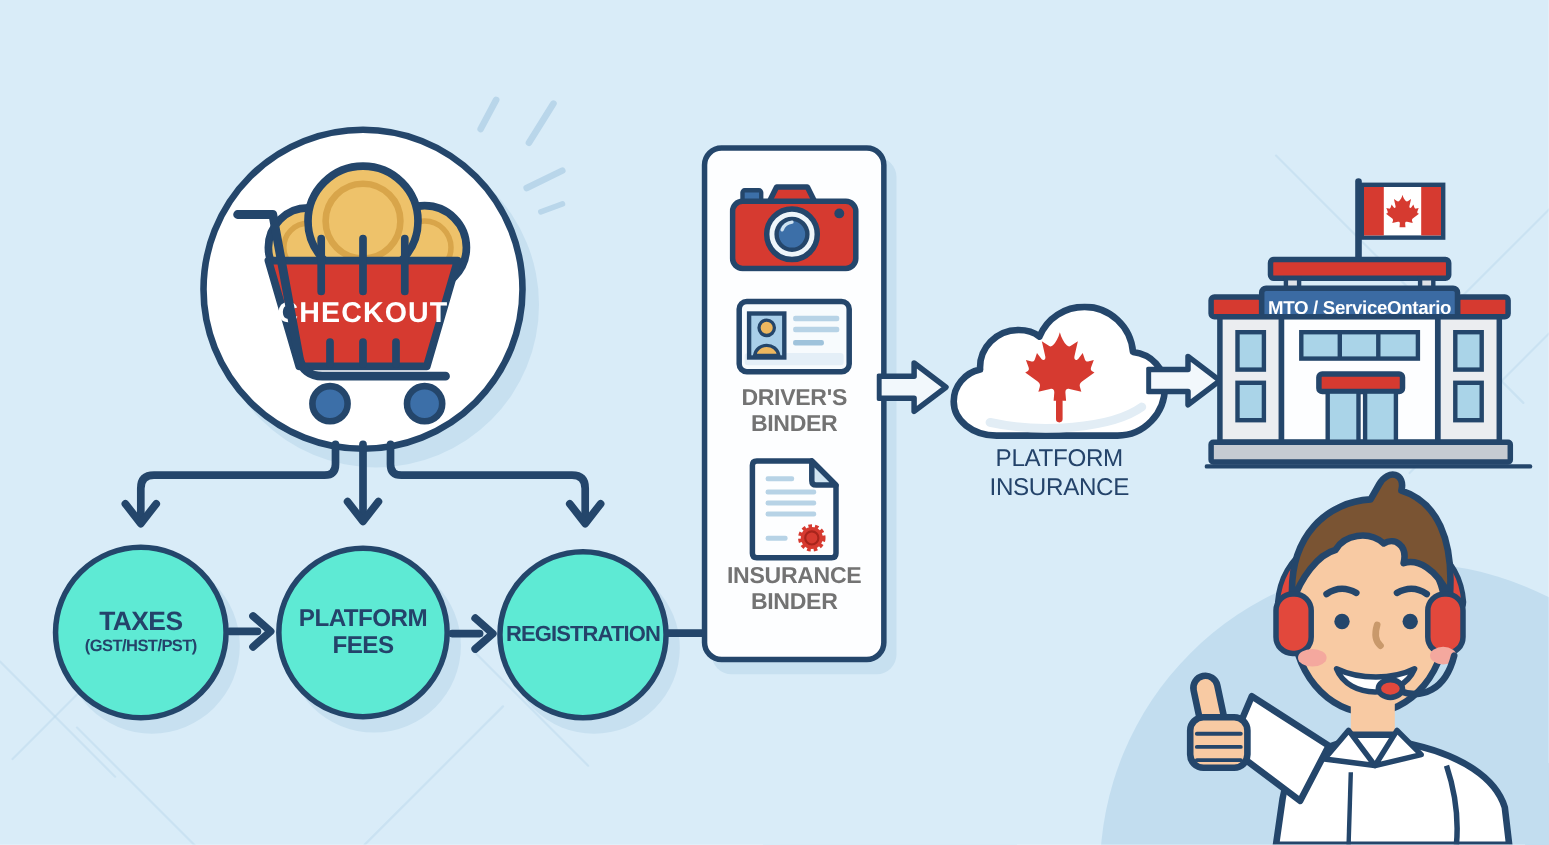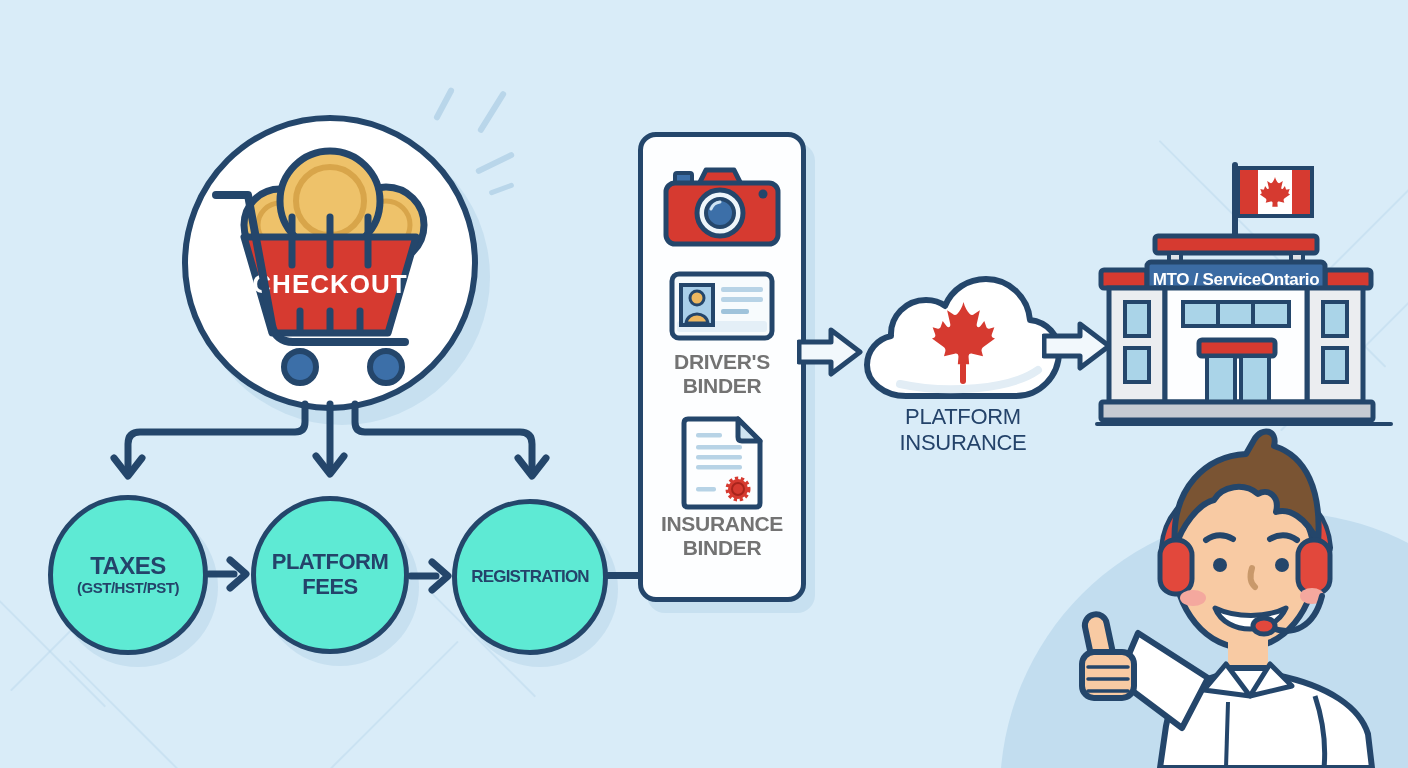--- a/index.html
+++ b/index.html
@@ -26,21 +26,21 @@
   
   .circle-step{
     position:absolute;background:#5eead4;border:5px solid #24466b;border-radius:50%;
     display:flex;flex-direction:column;align-items:center;justify-content:center;text-align:center;
     box-shadow:10px 12px 0 #c7e0f0;
   }
   .step-line1,.step-line2{font-weight:bold;color:#24436a;letter-spacing:-0.5px;line-height:1.12;}
   .c-taxes .step-line1{font-size:24px;}
   .c-taxes .step-line2{font-size:15px;}
   .c-lic .step-line1,.c-lic .step-line2{font-size:22px;}
-  .c-reg .step-line1{font-size:17px;letter-spacing:-0.8px;}
+  .c-reg .step-line1{font-size:20px;letter-spacing:-0.8px;}
 
   
   .connector{position:absolute;background:#24466b;border-radius:4px;}
 
   
   .docs-panel{
     position:absolute;left:638px;top:132px;width:168px;height:470px;
     background:#fdfeff;border:5px solid #24466b;border-radius:18px;
     box-shadow:9px 11px 0 #c7e0f0;
     display:flex;flex-direction:column;align-items:center;

